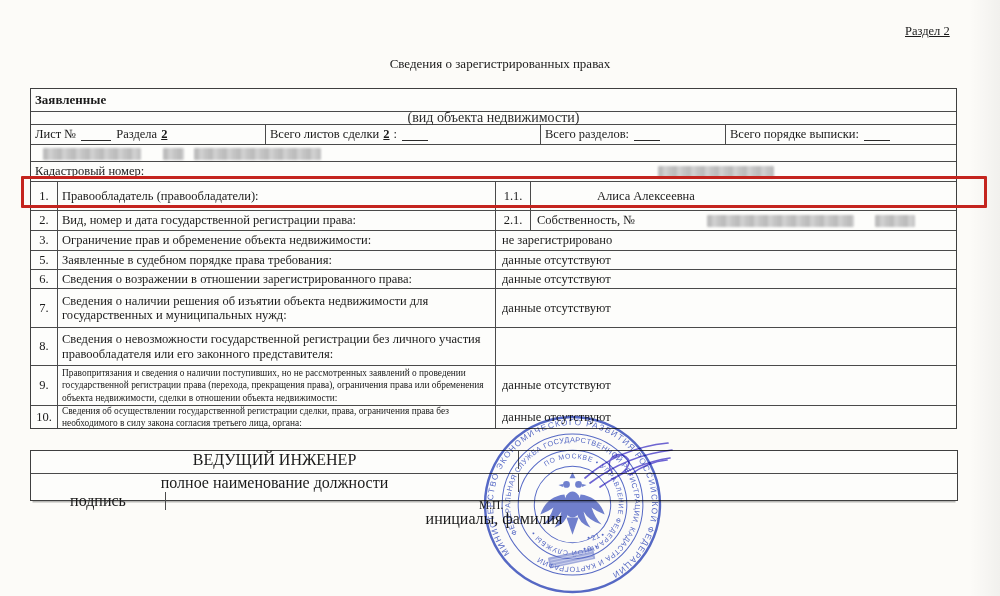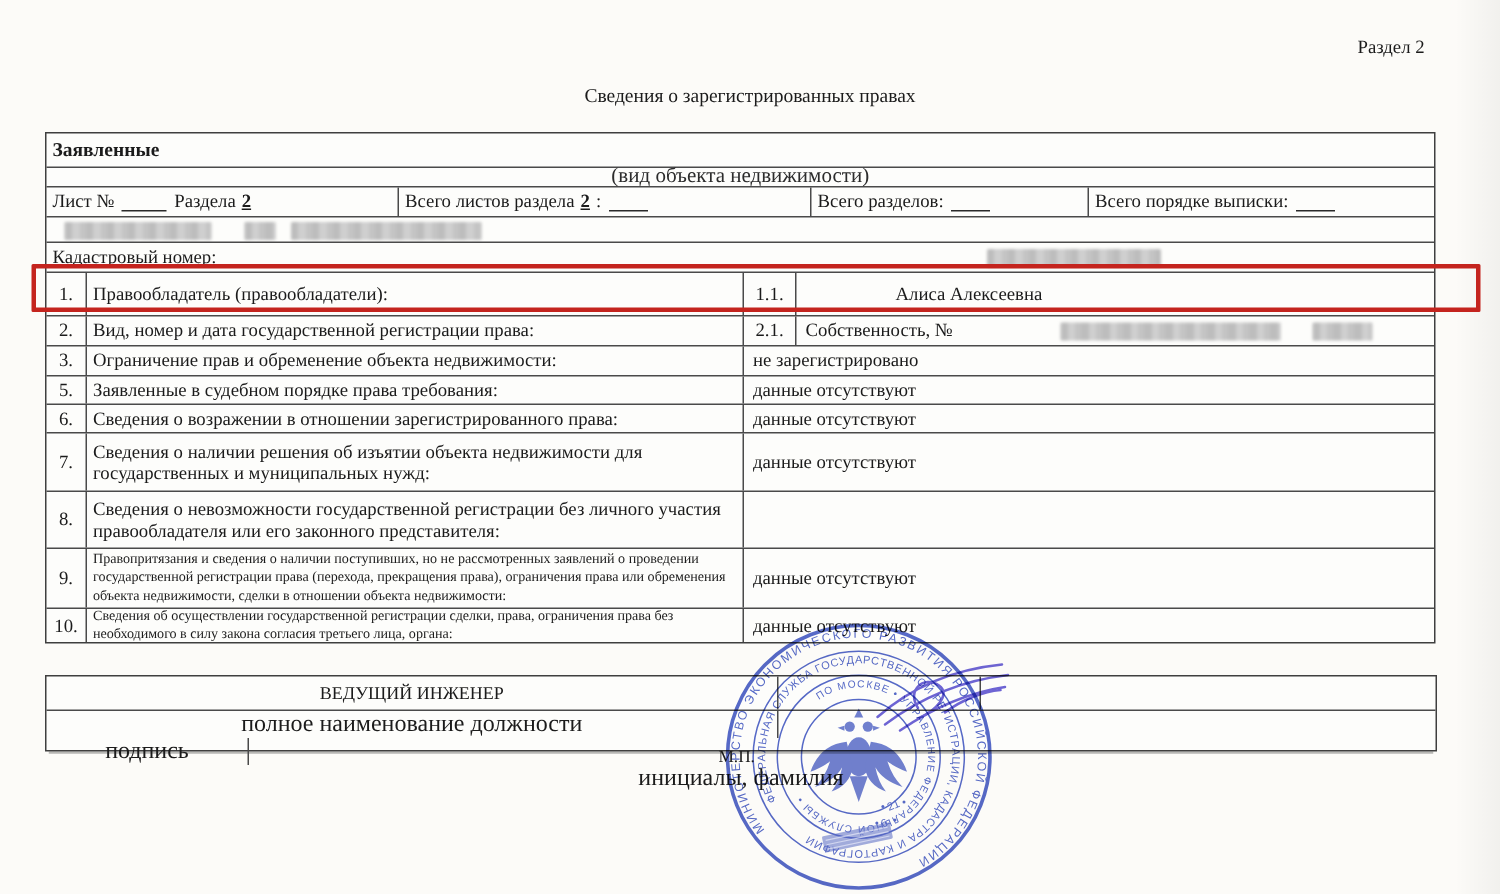--- a/index.html
+++ b/index.html
@@ -6,21 +6,21 @@
   .page{
     position:relative;width:1000px;height:596px;margin:0 auto;
     background:#fcfbf8;overflow:hidden;
     font-family:"Liberation Serif","DejaVu Serif",serif;color:#1b1b1b;
   }
   .page::after{
     content:"";position:absolute;top:0;right:0;width:30px;height:100%;
     background:linear-gradient(to right,rgba(0,0,0,0),rgba(0,0,0,0.045));
     pointer-events:none;
   }
-  .section-label{position:absolute;left:905px;top:24px;font-size:12.5px;}
+  .section-label{position:absolute;left:905px;top:24px;font-size:12.5px;text-decoration:underline;}
   .title1{position:absolute;left:0;top:39px;width:100%;text-align:center;font-size:12.8px;}
   .title2{position:absolute;left:0;top:56px;width:100%;text-align:center;font-size:13px;font-weight:normal;}
 
   
   .main-table{
     position:absolute;left:30px;top:88px;width:927px;
     border:1.6px solid #3f3f3f;box-sizing:border-box;background:#fdfdfb;
   }
   .tr{display:flex;border-top:1px solid #4a4a4a;box-sizing:border-box;align-items:stretch;}
   .tr:first-child{border-top:none;}
@@ -71,21 +71,21 @@
   
   .sig-table{
     position:absolute;left:30px;top:450px;width:928px;
     border:1.4px solid #3f3f3f;box-sizing:border-box;background:#fdfdfb;
     box-shadow:0 4px 0 -2.5px #b7b7b4;
   }
   .sig-tr{display:flex;box-sizing:border-box;}
   .sig-tr + .sig-tr{border-top:1px solid #4a4a4a;}
   .sig-c{box-sizing:border-box;display:flex;align-items:center;justify-content:center;}
   .sg1{width:488px;}.sg2{width:135px;}.sg3{flex:1;}
-  .sig-r1{height:22px;font-size:12px;}
+  .sig-r1{height:22px;font-size:16px;flex-direction:column;}
   .sig-r2{height:27px;font-size:16px;flex-direction:column;}
   .seal-mark{position:absolute;left:479px;top:499px;font-size:11.5px;z-index:7;}
 
   
   .stamp{position:absolute;left:482px;top:414px;width:181px;height:181px;z-index:5;
          mix-blend-mode:multiply;opacity:0.93;}
   .sig-scribble{position:absolute;left:570px;top:430px;width:112px;height:64px;z-index:6;
                 mix-blend-mode:multiply;}
 </style>
 </head>
@@ -107,21 +107,21 @@
     </div>
 
     <div class="tr r-sheet">
       <div class="cell cs1 br">
         <span>Лист №</span>
           <span class="blank w30"></span>
           <span>Раздела</span>
           <span class="nb">2</span>
       </div>
       <div class="cell cs2 br">
-        <span>Всего листов раздела</span>
+        <span>Всего листов сделки</span>
           <span class="nb">2</span>
           <span>:</span>
           <span class="blank"></span>
       </div>
       <div class="cell cs3 br">
         <span>Всего разделов:</span>
           <span class="blank"></span>
       </div>
       <div class="cell cs4">
         <span>Всего порядке выписки:</span>

